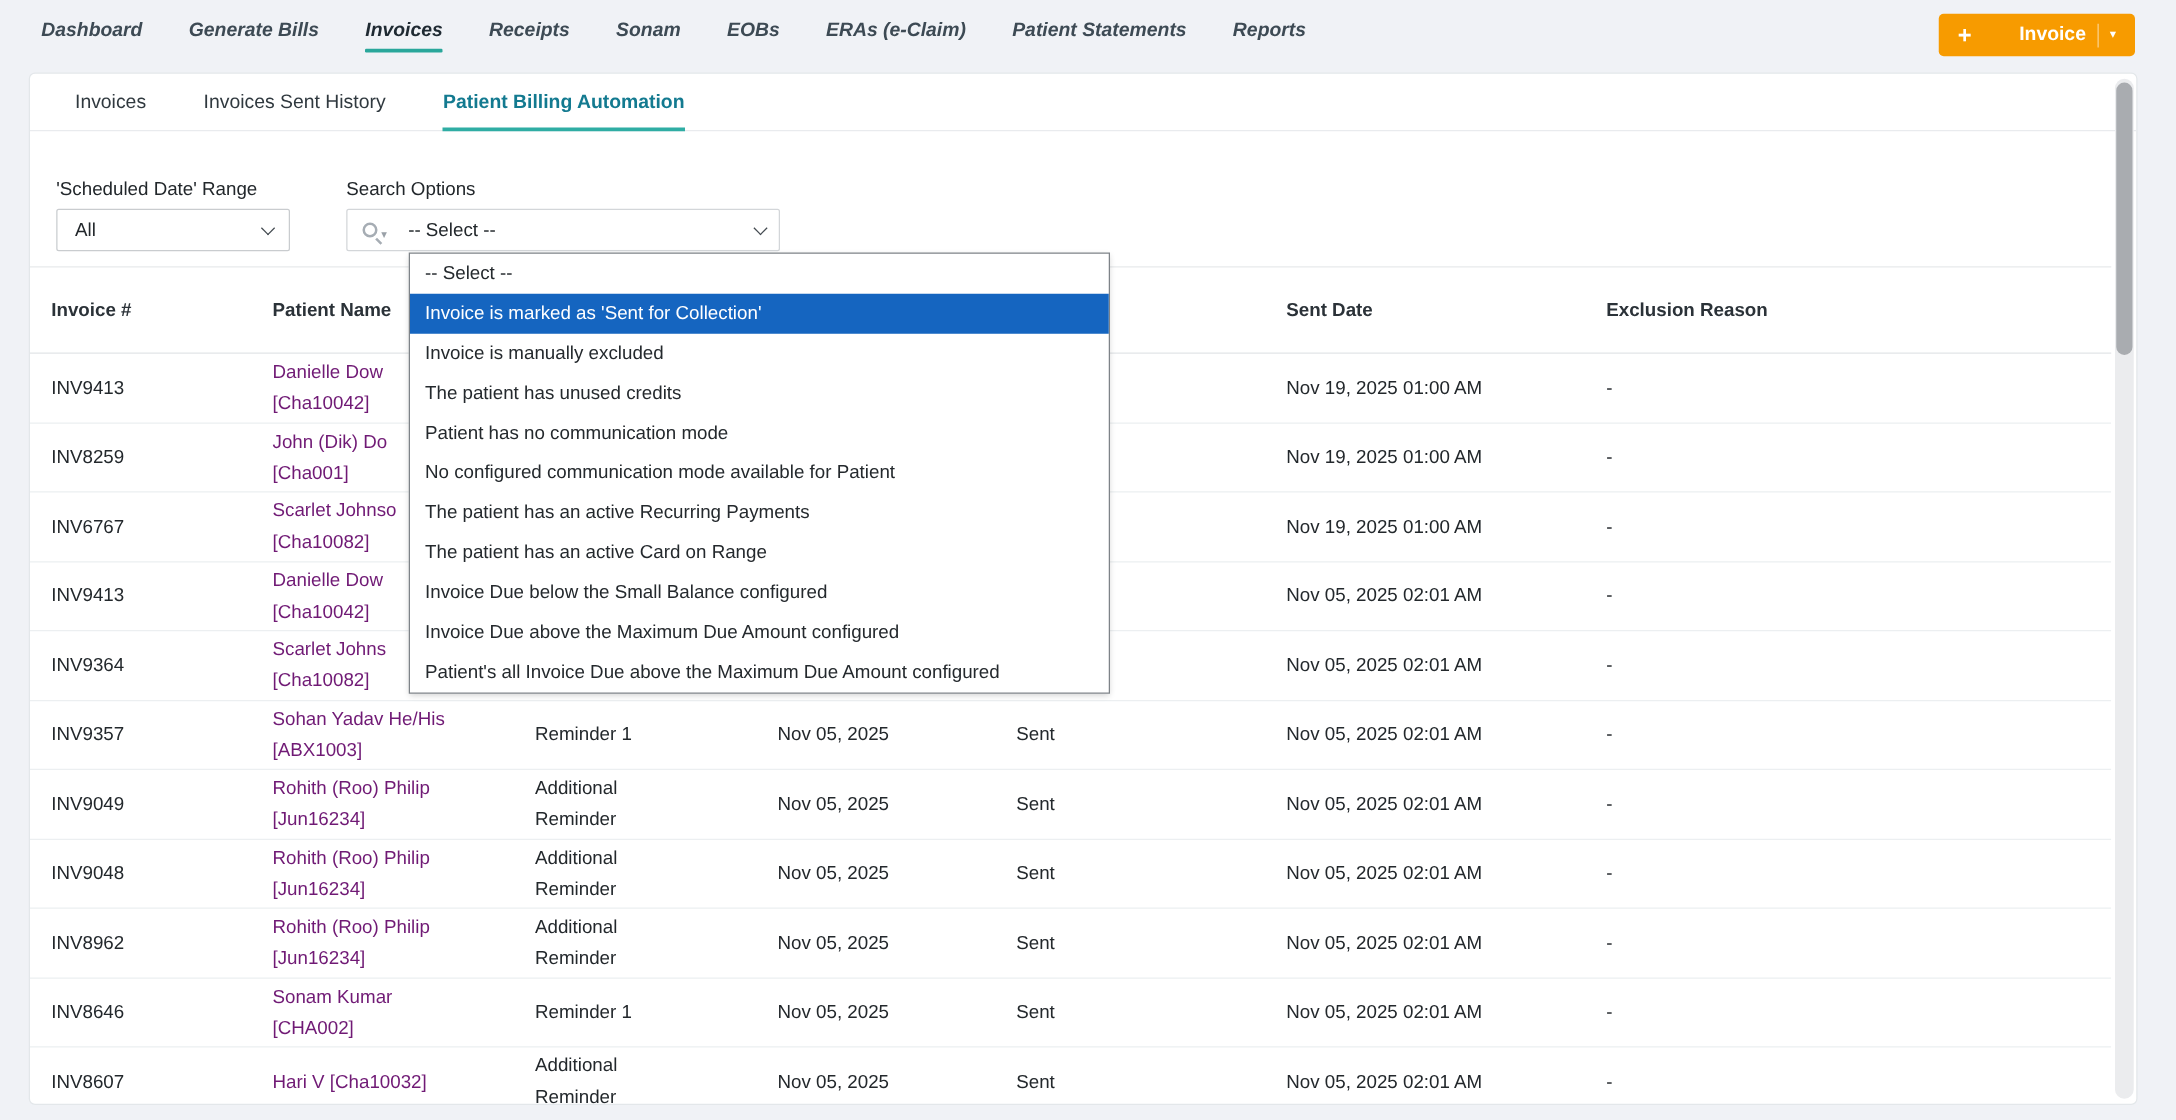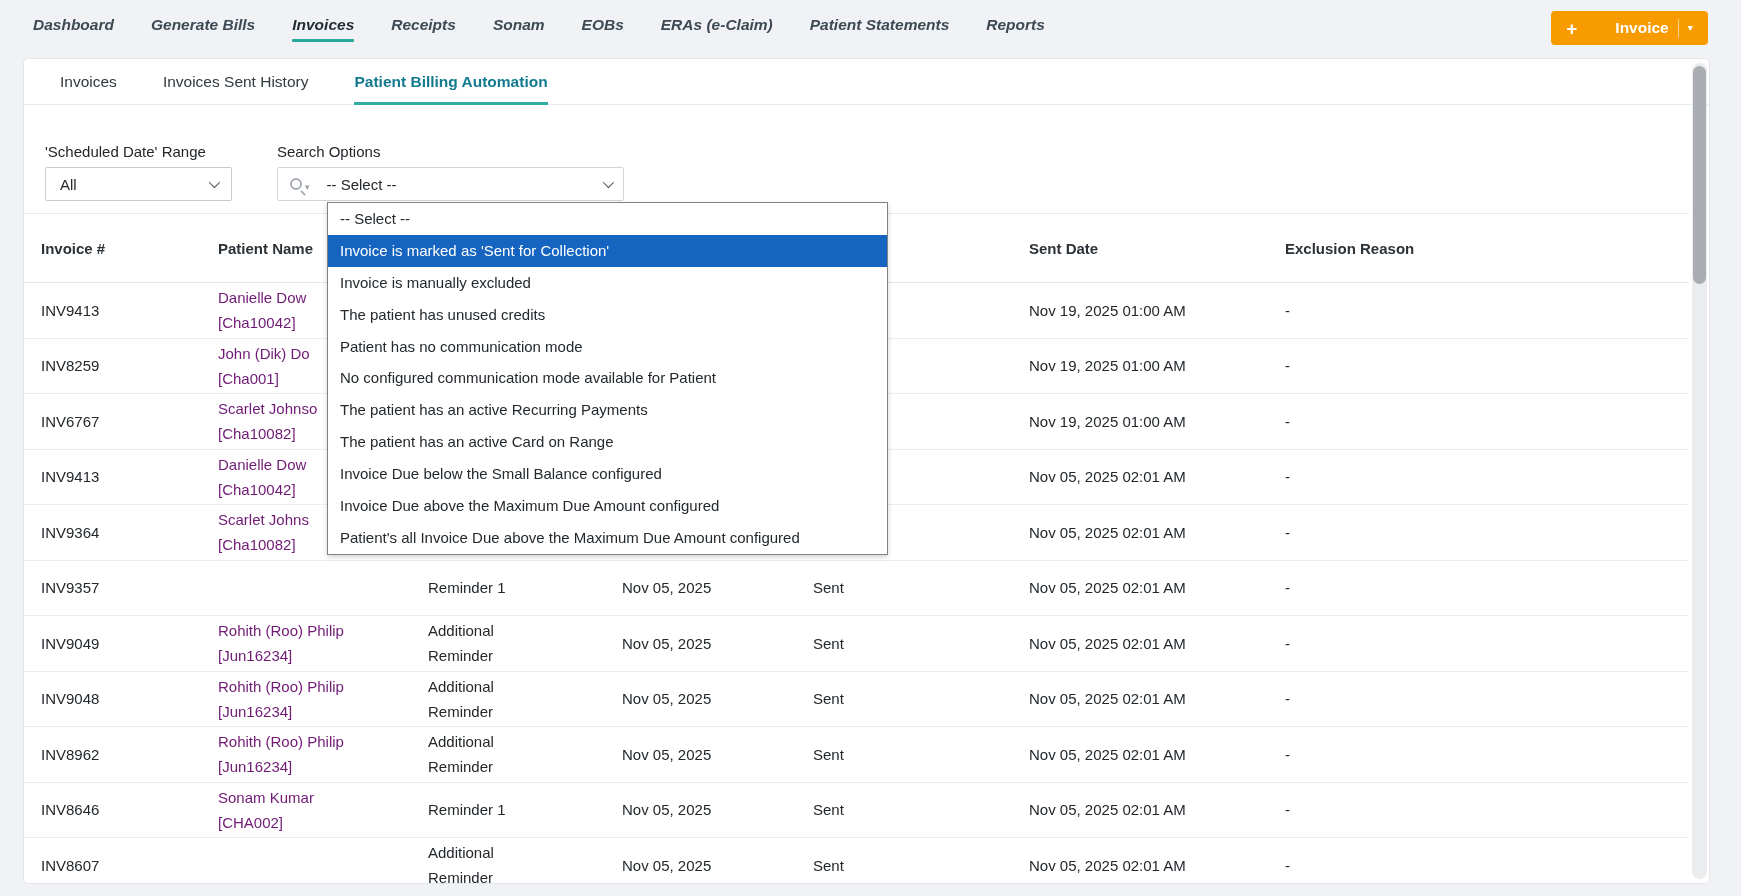--- a/index.html
+++ b/index.html
@@ -160,20 +160,24 @@
         <div class="cell c-invoice">INV9364</div>
         <div class="cell c-patient">
           <div class="">Scarlet Johns</div>
           <div class="">[Cha10082]</div>
         </div>
         <div class="cell c-sent">Nov 05, 2025 02:01 AM</div>
         <div class="cell c-excl">-</div>
       </div>
       <div class="row">
         <div class="cell c-invoice">INV9357</div>
+        <div class="cell c-patient">
+          <div class="">Sohan Yadav He/His</div>
+          <div class="">[ABX1003]</div>
+        </div>
         <div class="cell c-type">Reminder 1</div>
         <div class="cell c-sched">Nov 05, 2025</div>
         <div class="cell c-status">Sent</div>
         <div class="cell c-sent">Nov 05, 2025 02:01 AM</div>
         <div class="cell c-excl">-</div>
       </div>
       <div class="row">
         <div class="cell c-invoice">INV9049</div>
         <div class="cell c-patient">
           <div class="">Rohith (Roo) Philip</div>
@@ -216,20 +220,23 @@
           <div class="">[CHA002]</div>
         </div>
         <div class="cell c-type">Reminder 1</div>
         <div class="cell c-sched">Nov 05, 2025</div>
         <div class="cell c-status">Sent</div>
         <div class="cell c-sent">Nov 05, 2025 02:01 AM</div>
         <div class="cell c-excl">-</div>
       </div>
       <div class="row">
         <div class="cell c-invoice">INV8607</div>
+        <div class="cell c-patient">
+          <div class="">Hari V [Cha10032]</div>
+        </div>
         <div class="cell c-type">Additional Reminder</div>
         <div class="cell c-sched">Nov 05, 2025</div>
         <div class="cell c-status">Sent</div>
         <div class="cell c-sent">Nov 05, 2025 02:01 AM</div>
         <div class="cell c-excl">-</div>
       </div>
     </div>
 
   <div class="vscroll">
     <div class="vthumb"></div>

